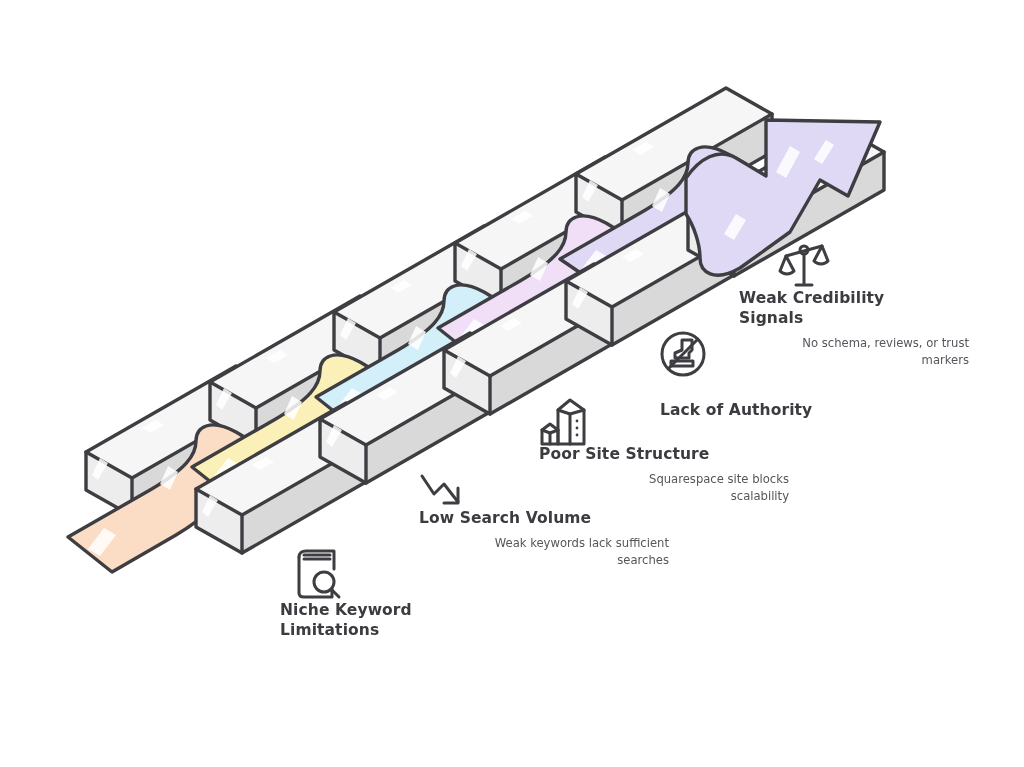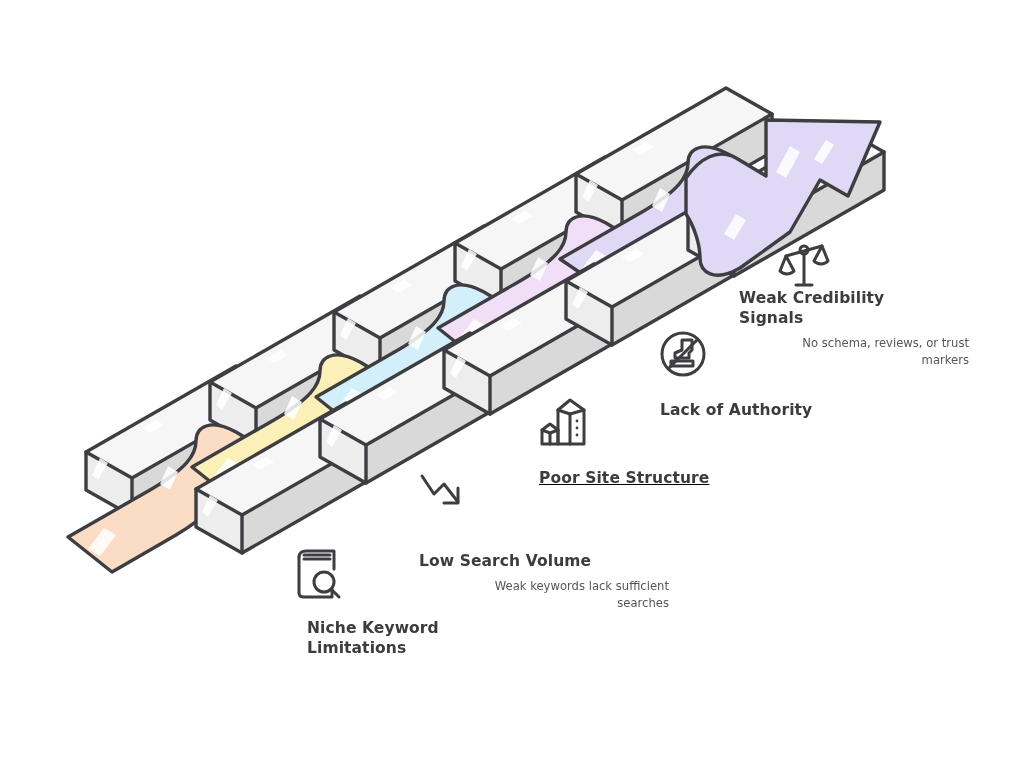--- a/index.html
+++ b/index.html
@@ -274,33 +274,35 @@
     <g transform="translate(782,243)">
       <circle cx="22" cy="7" r="4" class="stk-thin" stroke-width="2.2"></circle>
       <path class="stk-thin" stroke-width="2.2" d="M22,11 L22,40"></path>
       <path class="stk-thin" stroke-width="2.2" d="M14,42 L30,42"></path>
       <path class="stk-thin" stroke-width="2.2" d="M4,13 L40,3"></path>
       <path class="stk-thin" stroke-width="2.2" d="M4,13 L-2,28 A9,8 0 0 0 12,28 Z"></path>
       <path class="stk-thin" stroke-width="2.2" d="M40,3 L32,18 A9,8 0 0 0 46,18 Z"></path>
     </g>
   </svg>
 
-  <div class="label-group" style="left:307px;top:600px;width:230px;margin-top:18px;">
+  <div class="label-group" style="left:280px;top:600px;width:230px;">
     <div class="label-title">Niche Keyword
 Limitations</div>
   </div>
 
-  <div class="label-group" style="left:419px;top:551px;width:250px;">
+  <div class="label-group" style="left:419px;top:508px;width:250px;">
     <div class="label-title">Low Search Volume</div>
     <div class="label-desc">Weak keywords lack sufficient
 searches</div>
   </div>
 
-  <div class="label-group" style="left:539px;top:468px;width:250px;text-decoration:underline;">
+  <div class="label-group" style="left:539px;top:444px;width:250px;">
     <div class="label-title">Poor Site Structure</div>
+    <div class="label-desc">Squarespace site blocks
+scalability</div>
   </div>
 
   <div class="label-group" style="left:660px;top:400px;width:250px;">
     <div class="label-title">Lack of Authority</div>
   </div>
 
   <div class="label-group" style="left:739px;top:288px;width:230px;">
     <div class="label-title">Weak Credibility
 Signals</div>
     <div class="label-desc">No schema, reviews, or trust

